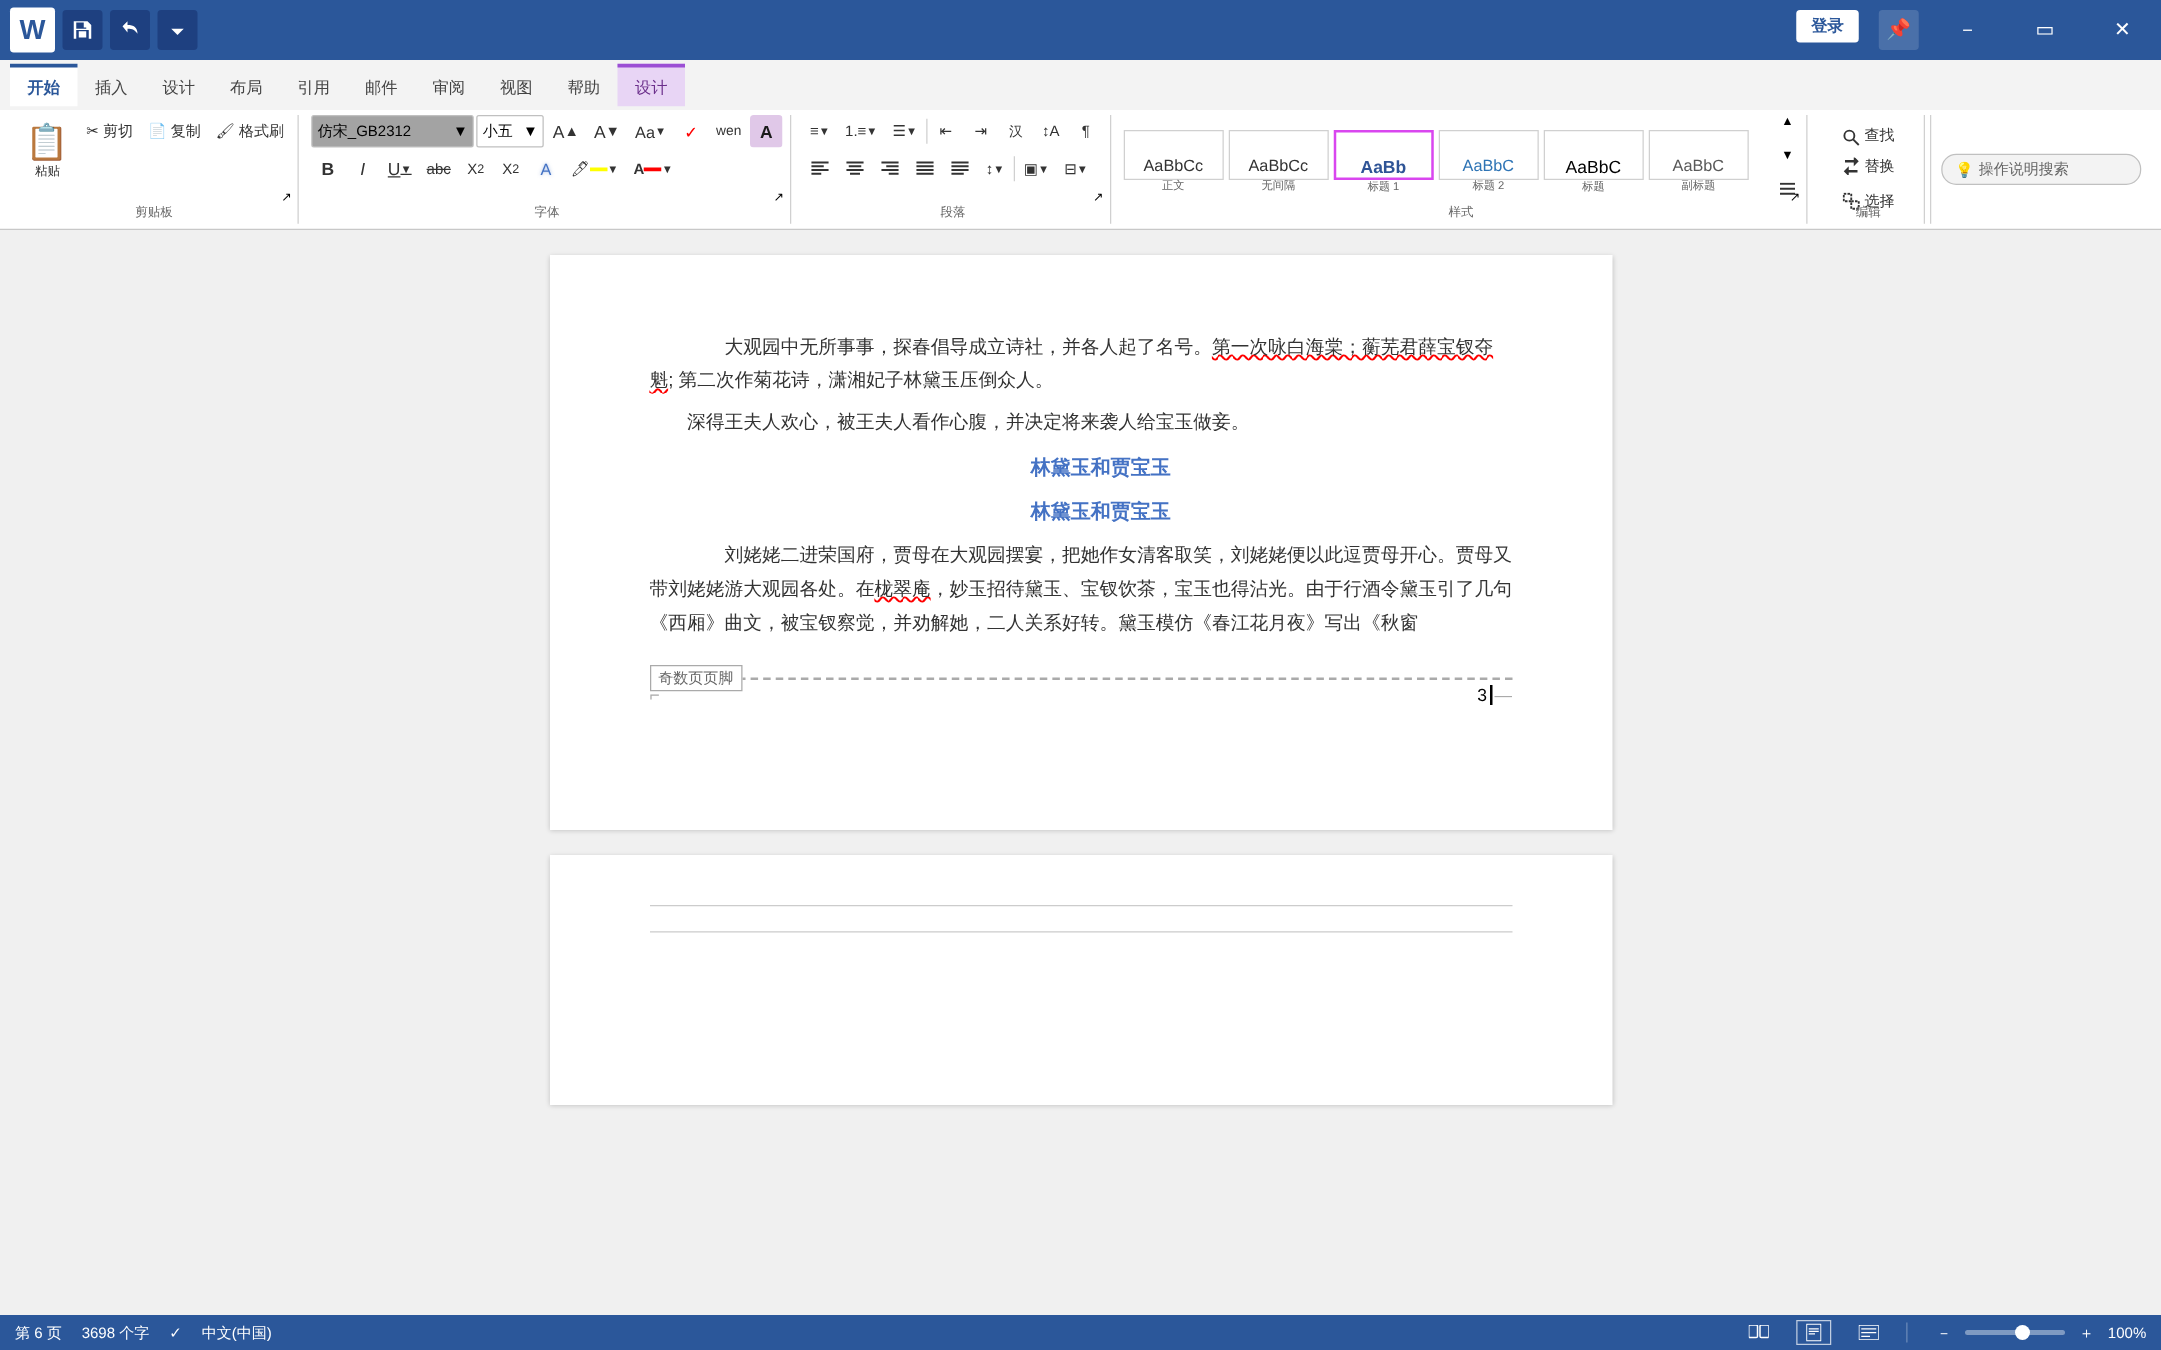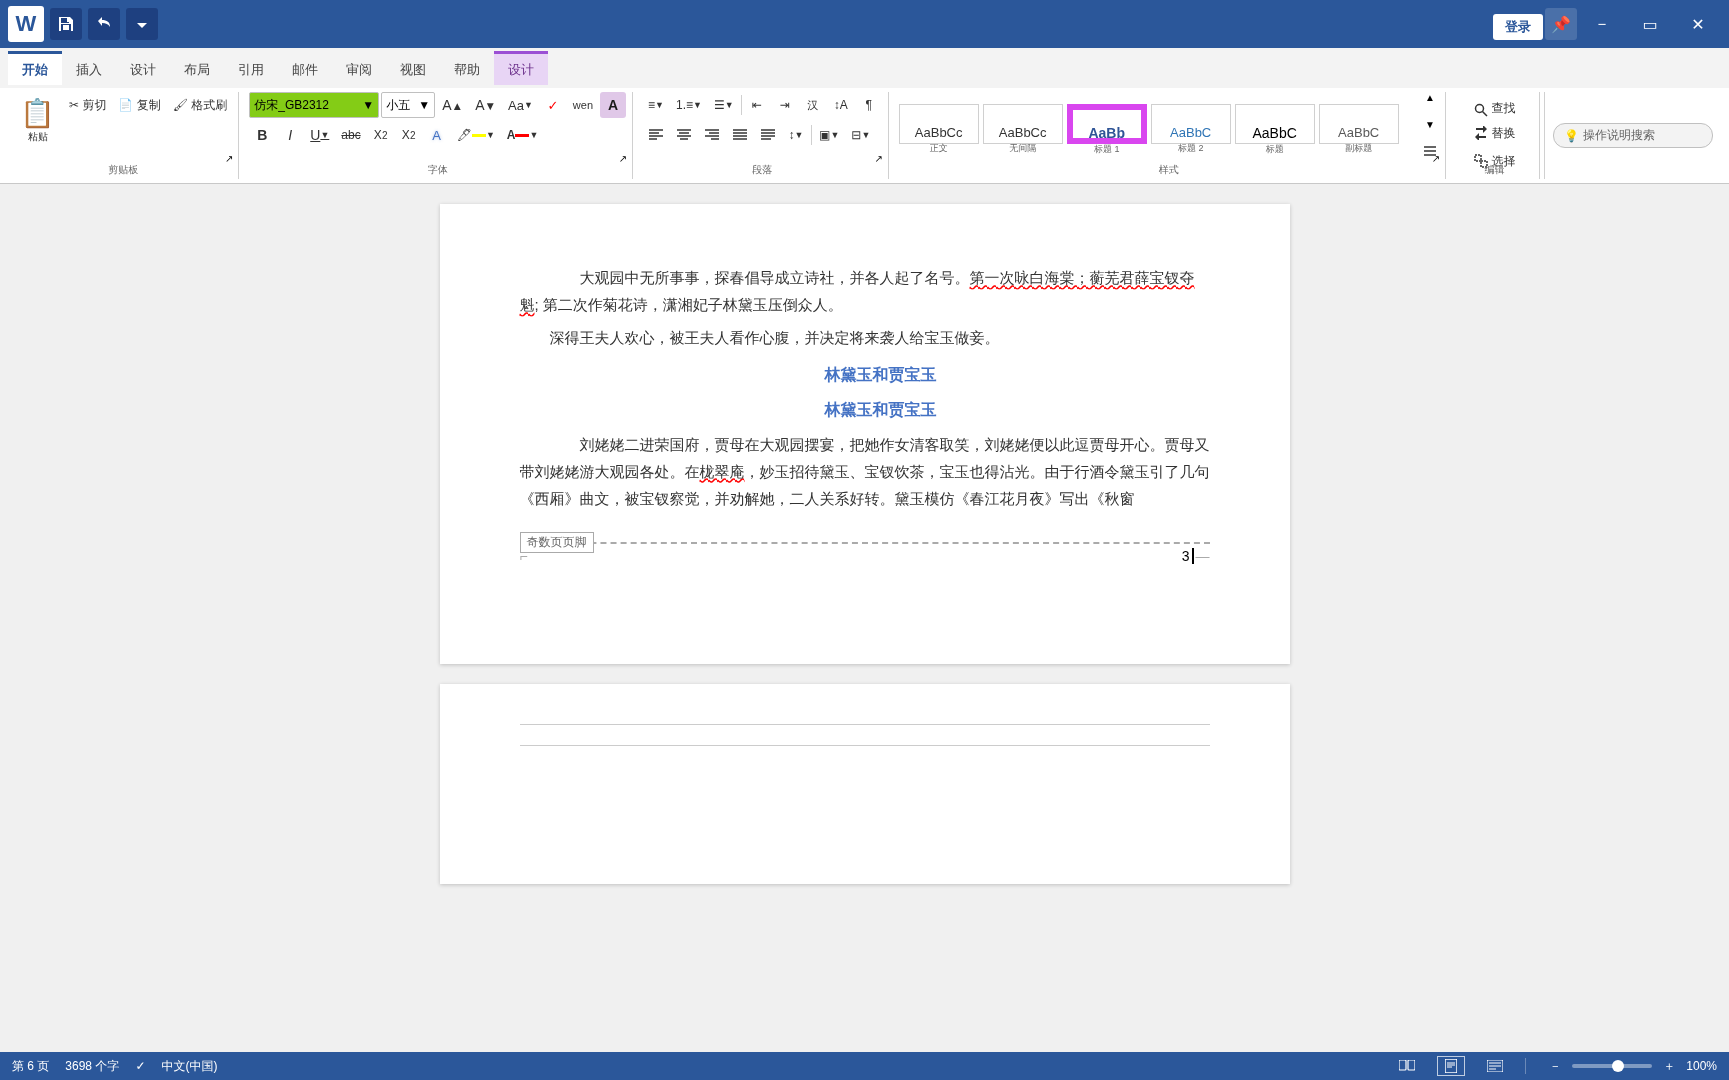--- a/index.html
+++ b/index.html
@@ -10,21 +10,21 @@
       height: 48px;
       background: #2b579a;
       display: flex;
       align-items: center;
       justify-content: space-between;
       padding: 0 8px;
       color: white;
     }
     #title-left { display: flex; align-items: center; gap: 6px; }
     #title-center { flex: 1; text-align: center; font-size: 14px; color: white; }
-    #title-right { display: flex; align-items: flex-end; gap: 2px; }
+    #title-right { display: flex; align-items: flex-start; gap: 16px; }
     
     .title-icon { width: 32px; height: 32px; background: #1e4080; border-radius: 3px; display: flex; align-items: center; justify-content: center; cursor: pointer; }
     .title-icon svg { width: 20px; height: 20px; }
     
     .window-btn { width: 46px; height: 32px; display: flex; align-items: center; justify-content: center; cursor: pointer; font-size: 16px; color: white; }
     
     .word-icon { width: 36px; height: 36px; background: white; border-radius: 3px; display: flex; align-items: center; justify-content: center; }
     .word-icon-inner { font-size: 22px; font-weight: bold; color: #2b579a; }
     
     .login-btn { background: white; color: #2b579a; border: none; padding: 4px 12px; border-radius: 3px; cursor: pointer; font-size: 13px; font-weight: bold; }
@@ -110,21 +110,21 @@
       background: transparent;
     }
     
     .font-selector {
       height: 26px;
       width: 130px;
       border: 1px solid #c0c0c0;
       border-radius: 2px;
       font-size: 12px;
       padding: 0 4px;
-      background: #84cc16;
+      background: #a3a3a3;
       cursor: pointer;
       display: flex;
       align-items: center;
       justify-content: space-between;
     }
     .font-size-selector {
       height: 26px;
       width: 54px;
       border: 1px solid #c0c0c0;
       border-radius: 2px;
@@ -145,21 +145,21 @@
       height: 40px;
       border: 1px solid #d0d0d0;
       display: flex;
       flex-direction: column;
       align-items: center;
       justify-content: center;
       cursor: pointer;
       font-size: 11px;
       background: white;
     }
-    .style-sample.active { border: 6px solid #d946ef; }
+    .style-sample.active { border: 2px solid #d946ef; }
     
     .style-sample .preview { font-size: 14px; margin-top: 32px; }
     .style-sample .name { font-size: 9px; color: #666; margin-top: 2px; }
     .style-arrow-btn {
       width: 18px;
       height: 18px;
       display: flex;
       align-items: center;
       justify-content: center;
       cursor: pointer;

